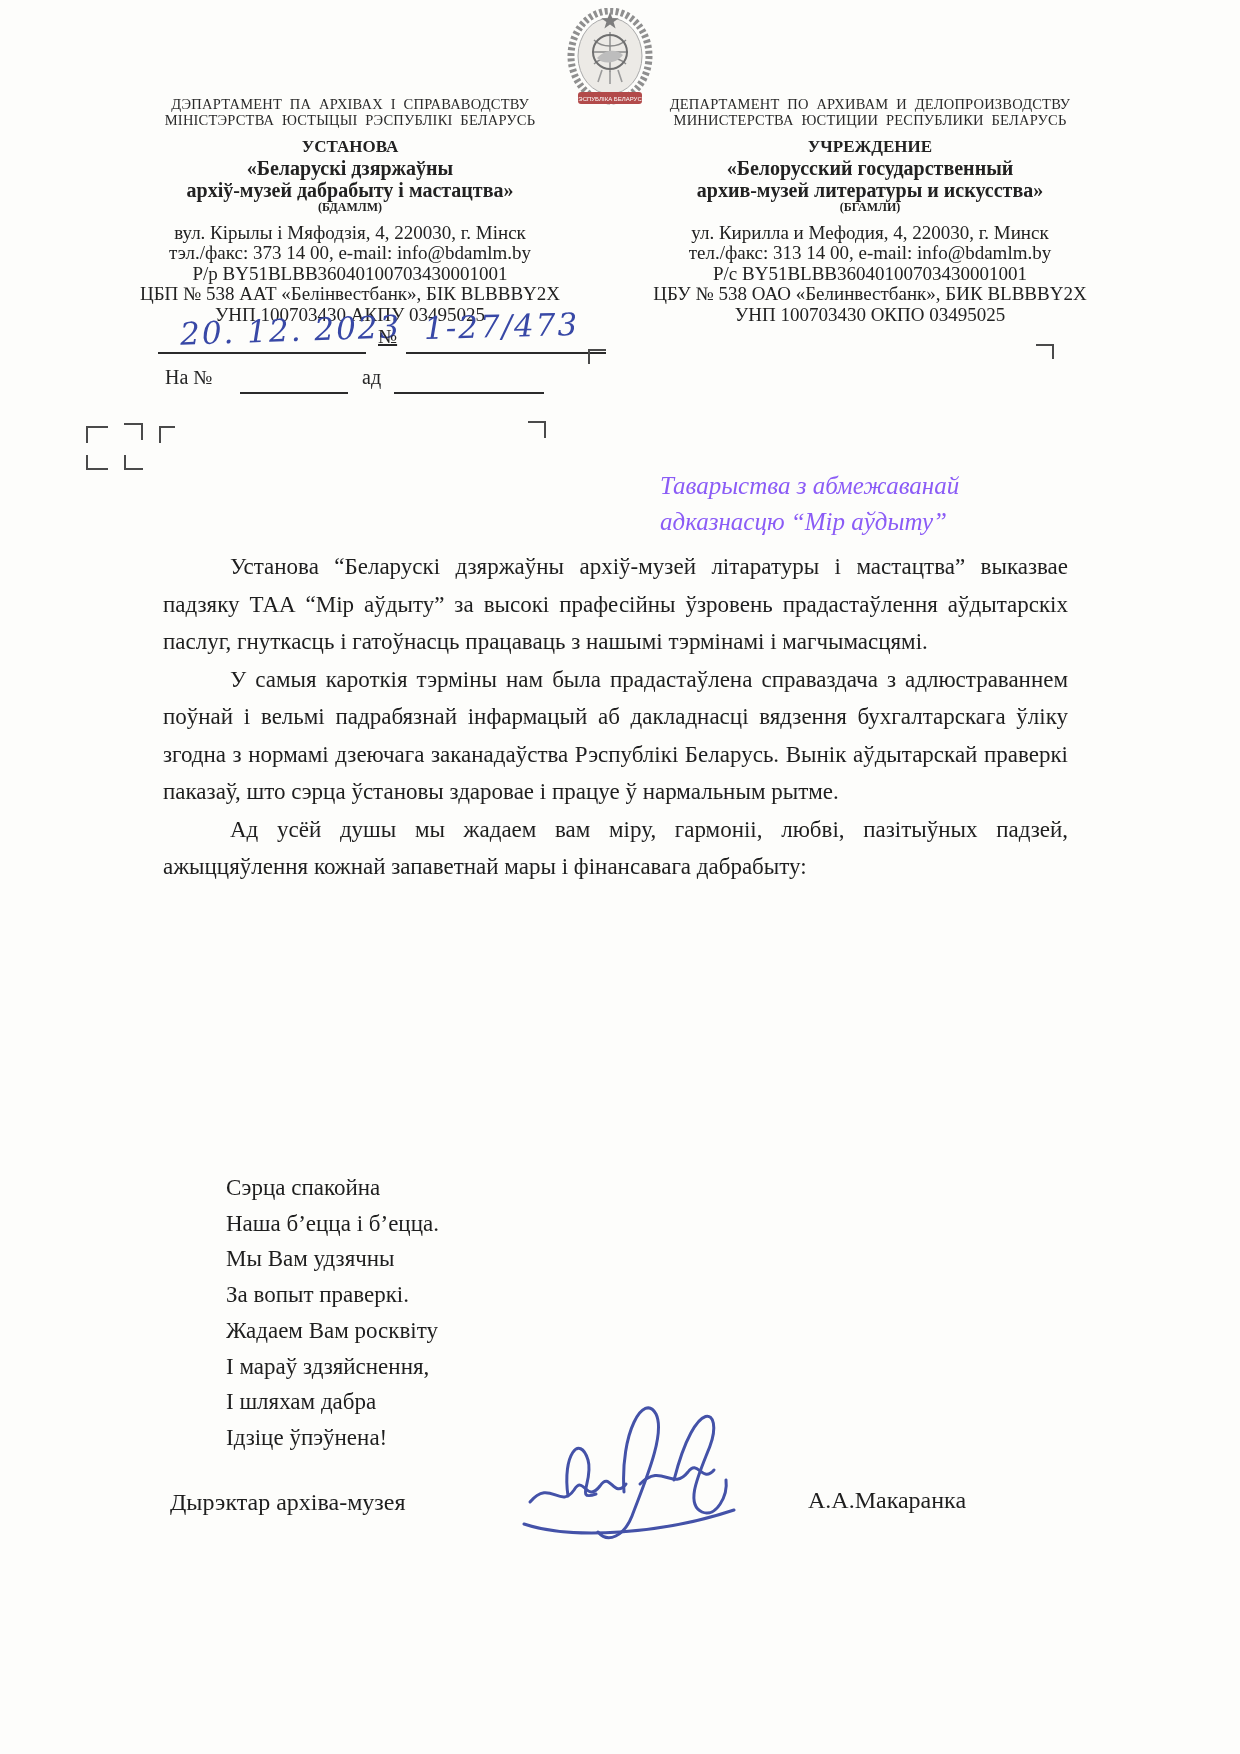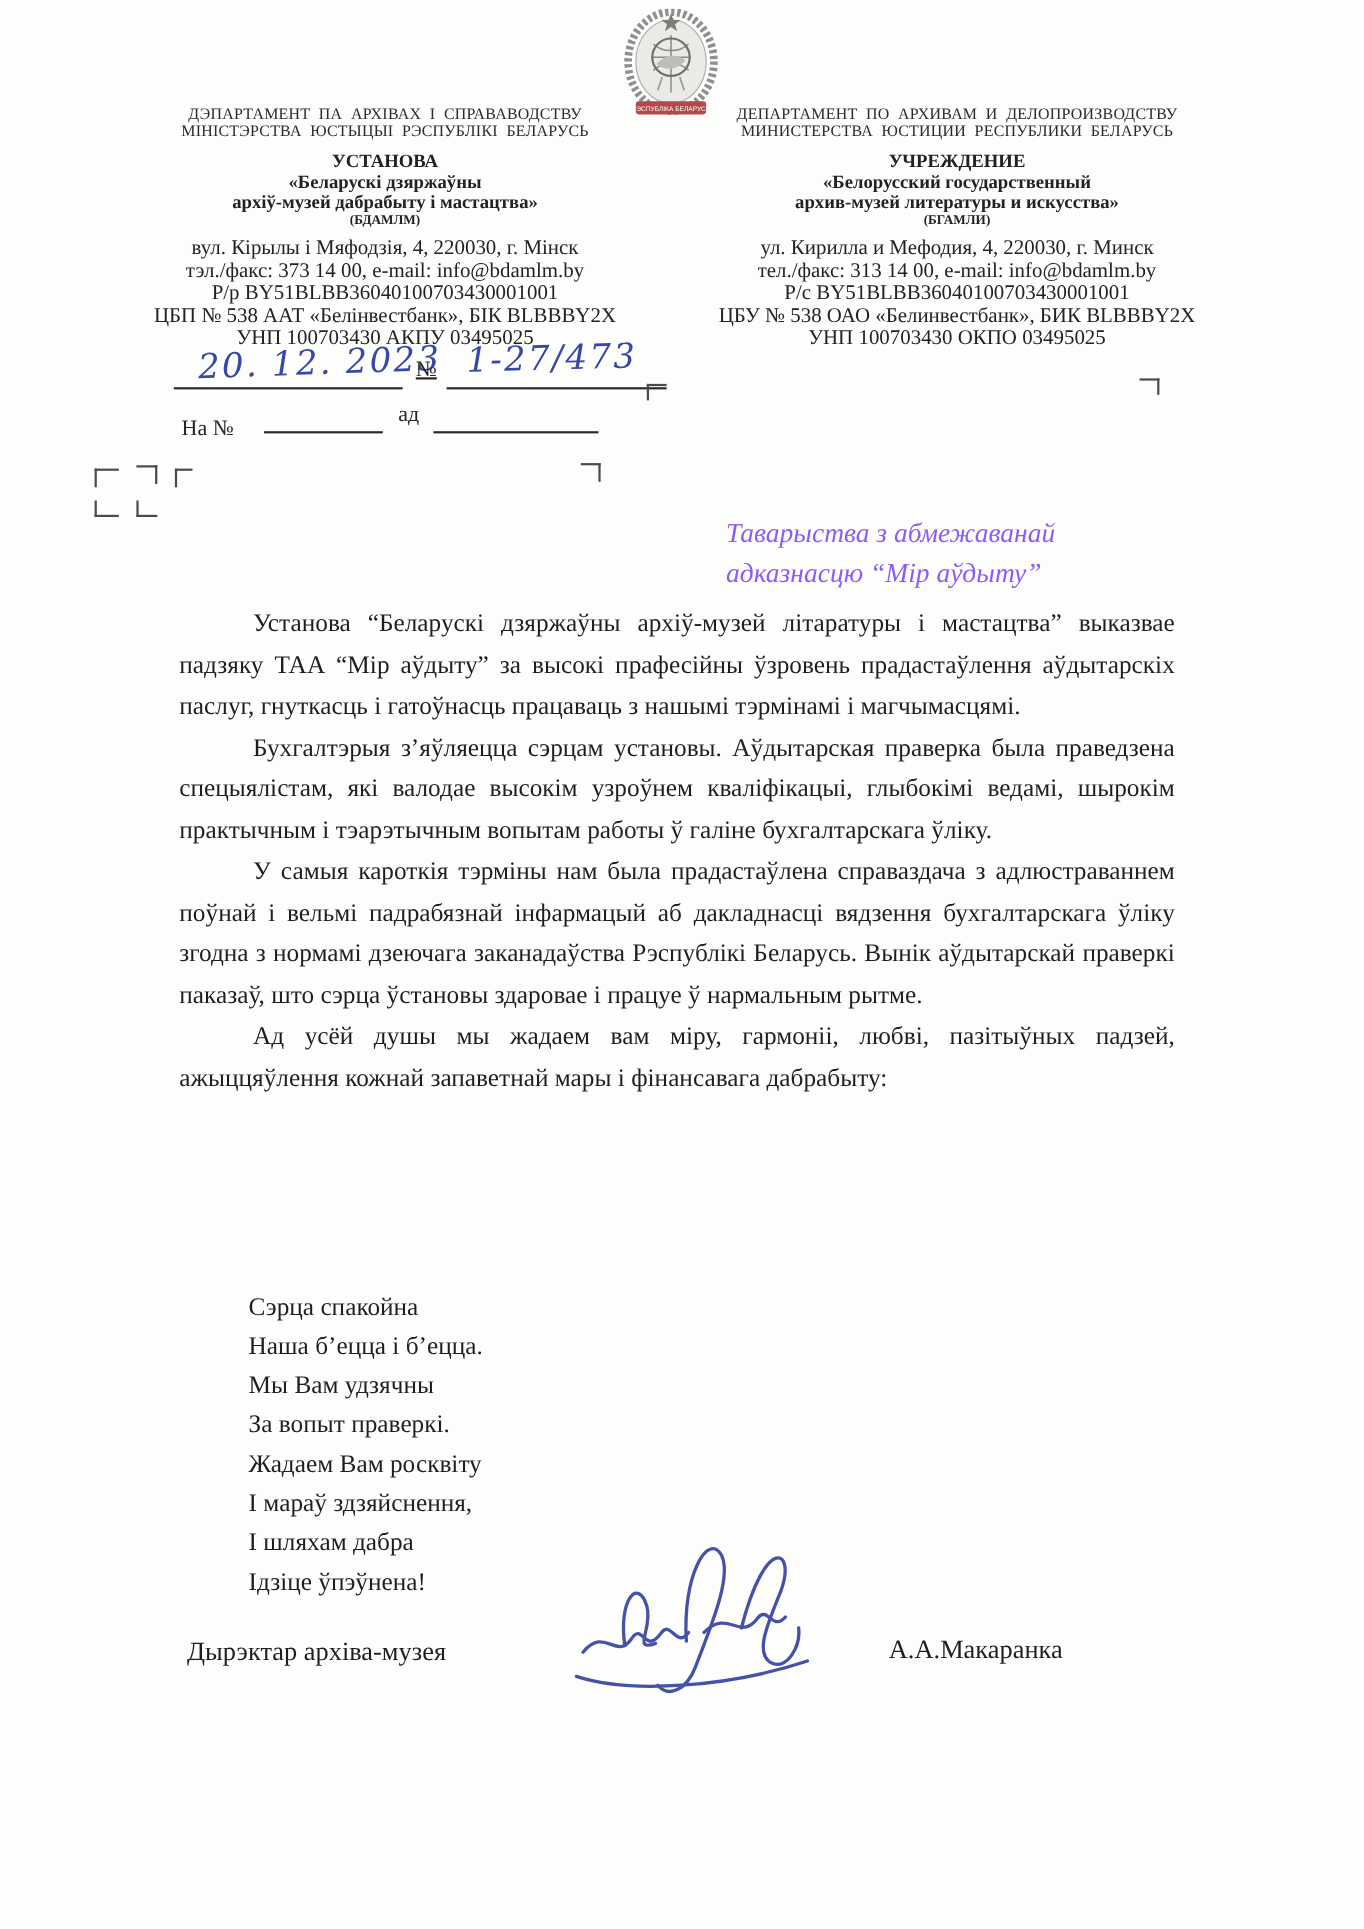--- a/index.html
+++ b/index.html
@@ -16,21 +16,21 @@
     background:#fdfdfb;
   }
   
   .emblem{position:absolute;left:564px;top:8px;width:92px;height:102px;}
   
   .lh{position:absolute;text-align:center;line-height:1.12;}
   .lh-left{left:138px;top:96px;width:424px;}
   .lh-right{left:652px;top:96px;width:436px;}
   .dept{font-size:14.5px;word-spacing:4px;color:#2a2a2a;letter-spacing:.2px;}
   .orgtype{font-weight:bold;font-size:17px;margin-top:9px;}
-  .orgname{font-weight:bold;font-size:17px;line-height:1.1;}
+  .orgname{font-weight:bold;font-size:20px;line-height:1.1;}
   .orgabbr{font-weight:bold;font-size:12px;}
   .addr{font-size:19px;line-height:1.08;}
   .addr-block{margin-top:9px;}
   
   .hw{
     position:absolute;
     font-family:"DejaVu Serif", serif;
     font-style:italic;
     color:#3848a6;
     font-size:31px;
@@ -124,42 +124,41 @@
       <div class="addr">УНП 100703430   ОКПО 03495025</div>
     </div>
   </div>
 
   <span class="hw" style="left:180px;top:312px;transform:rotate(-2deg);">20. 12. 2023</span>
   <span class="rule" style="left:158px;top:352px;width:208px;"></span>
   <span class="ref-label" style="left:378px;top:325px;text-decoration:underline;">№</span>
   <span class="hw" style="left:424px;top:308px;transform:rotate(-1.5deg);">1-27/473</span>
   <span class="rule" style="left:406px;top:352px;width:200px;"></span>
 
-  <span class="ref-label" style="left:165px;top:378px;">На №</span>
+  <span class="ref-label" style="left:165px;top:366px;">На №</span>
   <span class="rule" style="left:240px;top:392px;width:108px;"></span>
   <span class="ref-label" style="left:362px;top:366px;">ад</span>
   <span class="rule" style="left:394px;top:392px;width:150px;"></span>
 
   <span class="mark m-tl" style="left:588px;top:349px;width:16px;height:13px;"></span>
   <span class="mark m-tr" style="left:1036px;top:344px;width:16px;height:13px;"></span>
   <span class="mark m-tl" style="left:86px;top:426px;width:20px;height:15px;"></span>
   <span class="mark m-tr" style="left:124px;top:423px;width:17px;height:15px;"></span>
   <span class="mark m-tl" style="left:159px;top:426px;width:14px;height:15px;"></span>
   <span class="mark m-bl" style="left:86px;top:455px;width:20px;height:13px;"></span>
   <span class="mark m-bl" style="left:124px;top:455px;width:17px;height:13px;"></span>
   <span class="mark m-tr" style="left:528px;top:421px;width:16px;height:15px;"></span>
 
   <div class="recipient">
     <div>Таварыства з абмежаванай</div>
     <div>адказнасцю “Мір аўдыту”</div>
   </div>
 
   <div class="body-text">
     <p>Установа “Беларускі дзяржаўны архіў-музей літаратуры і мастацтва” выказвае падзяку ТАА “Мір аўдыту” за высокі прафесійны ўзровень прадастаўлення аўдытарскіх паслуг, гнуткасць і гатоўнасць працаваць з нашымі тэрмінамі і магчымасцямі.</p>
-    <p>Бухгалтэрыя з’яўляецца сэрцам установы. Аўдытарская праверка была праведзена спецыялістам, які валодае высокім узроўнем кваліфікацыі, глыбокімі ведамі, шырокім практычным і тэарэтычным вопытам работы ў галіне бухгалтарскага ўліку.</p>
     <p>У самыя кароткія тэрміны нам была прадастаўлена справаздача з адлюстраваннем поўнай і вельмі падрабязнай інфармацый аб дакладнасці вядзення бухгалтарскага ўліку згодна з нормамі дзеючага заканадаўства Рэспублікі Беларусь.  Вынік аўдытарскай праверкі паказаў, што сэрца ўстановы здаровае і працуе ў нармальным рытме.</p>
     <p>Ад усёй душы мы жадаем вам міру, гармоніі, любві, пазітыўных падзей, ажыццяўлення кожнай запаветнай мары і фінансавага дабрабыту:</p>
   </div>
 
   <div class="poem">
     <div>Сэрца спакойна</div>
     <div>Наша б’ецца і б’ецца.</div>
     <div>Мы Вам удзячны</div>
     <div>За вопыт праверкі.</div>
     <div>Жадаем Вам росквіту</div>

